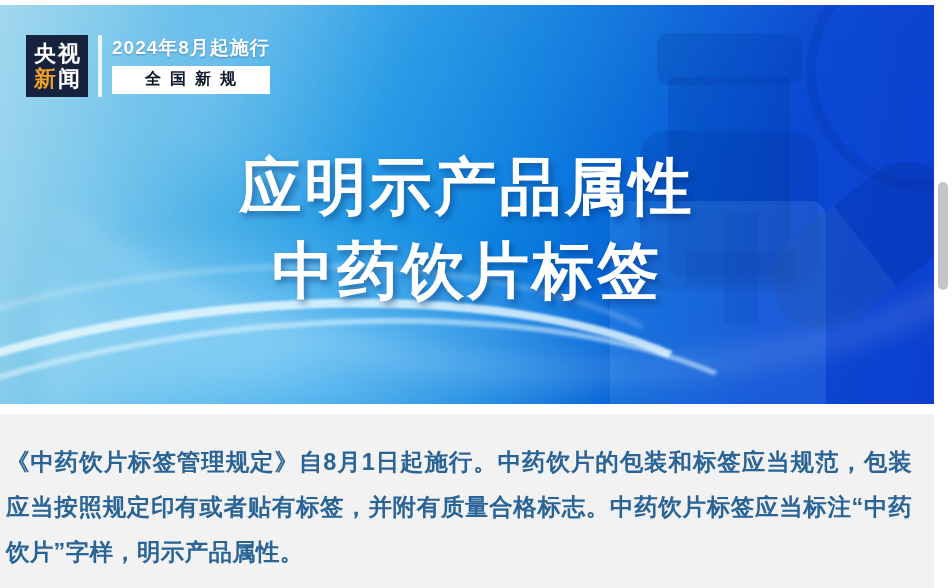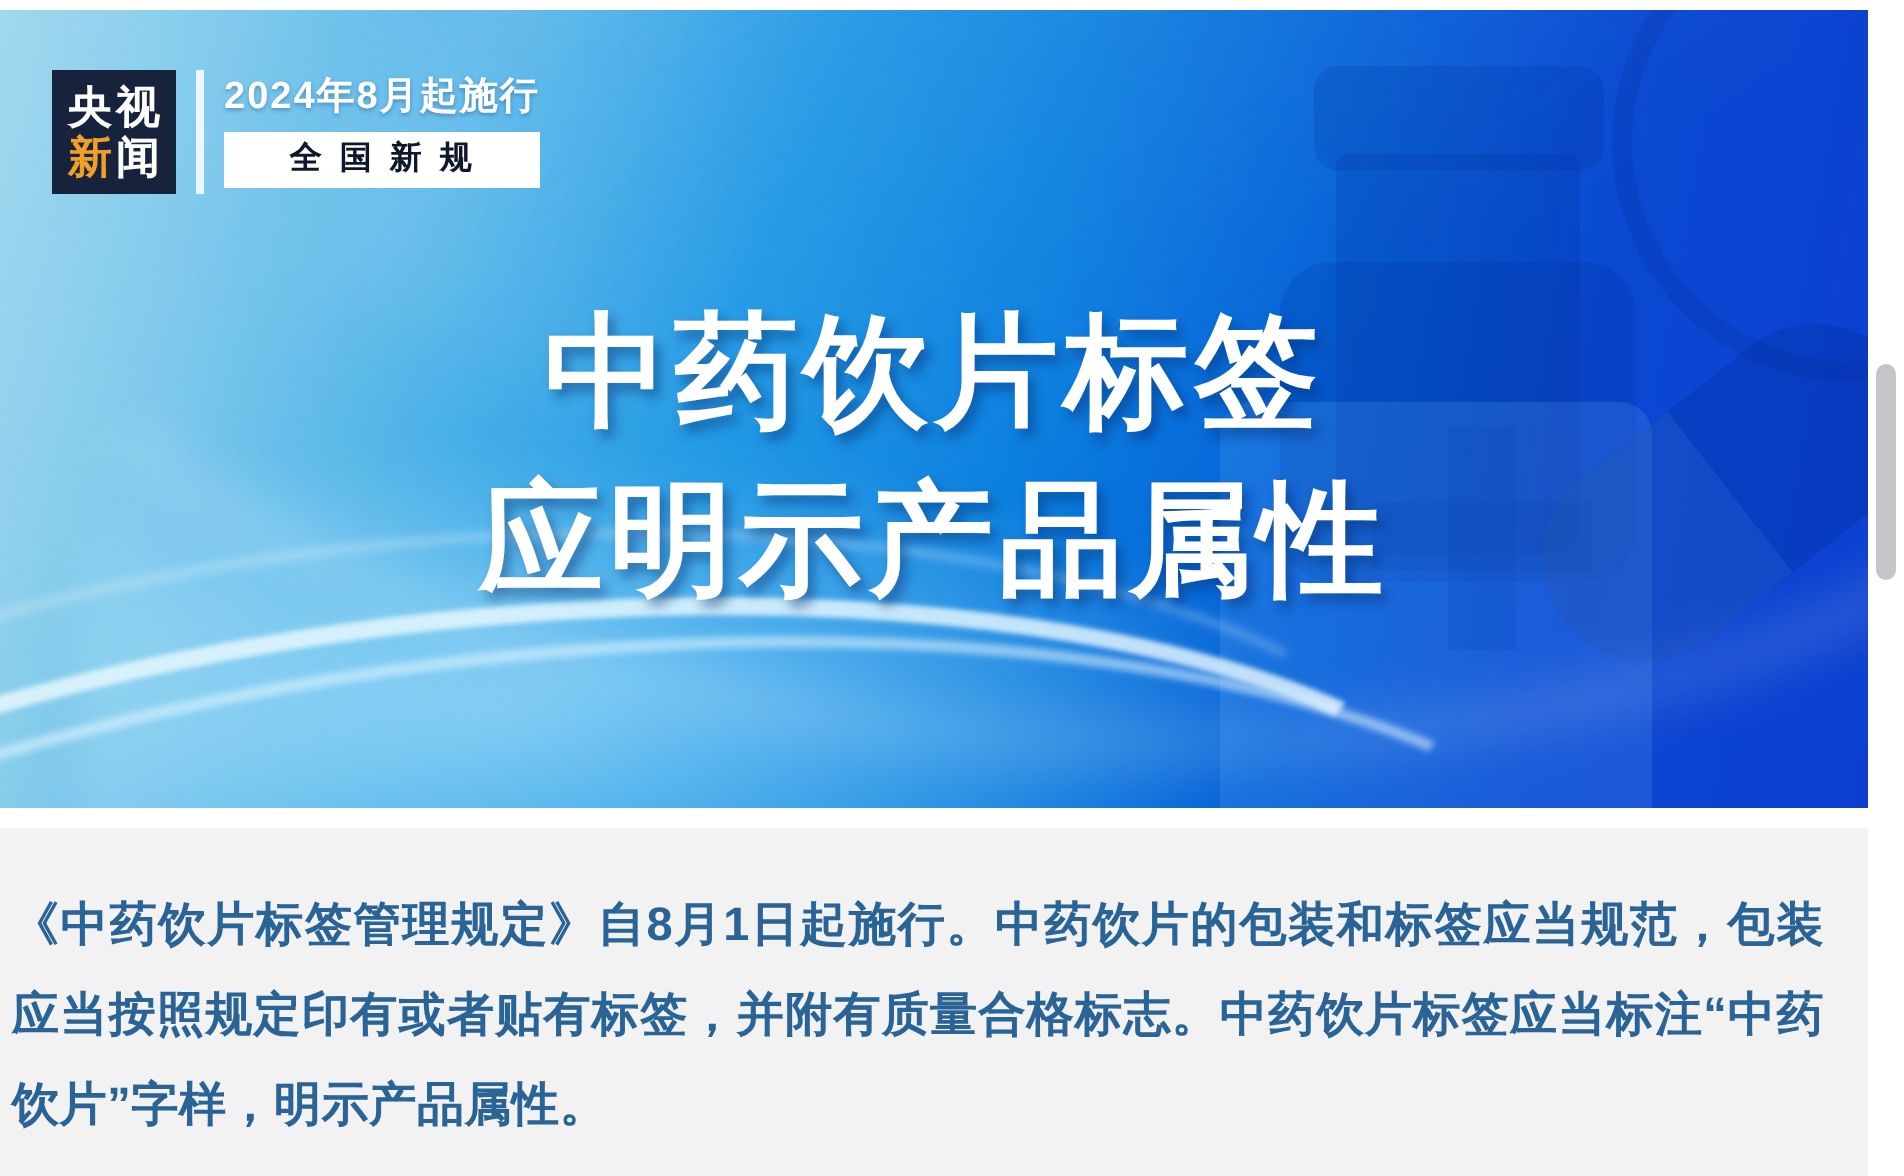--- a/index.html
+++ b/index.html
@@ -284,22 +284,22 @@
         </div>
       </div>
       <div class="badge-divider"></div>
       <div class="badge-text">
         <div class="badge-line1">2024年8月起施行</div>
         <div class="badge-line2">全国新规</div>
       </div>
     </div>
 
     <div id="hero-title">
+      <span class="tl">应明示产品属性</span>
       <span class="tl">中药饮片标签</span>
-      <span class="tl">应明示产品属性</span>
     </div>
   </div>
 
   <div id="gap"></div>
 
   <div id="body-panel">
     <div id="body-text">《中药饮片标签管理规定》自8月1日起施行。中药饮片的包装和标签应当规范，包装应当按照规定印有或者贴有标签，并附有质量合格标志。中药饮片标签应当标注“中药饮片”字样，明示产品属性。</div>
   </div>
 
 </div>

